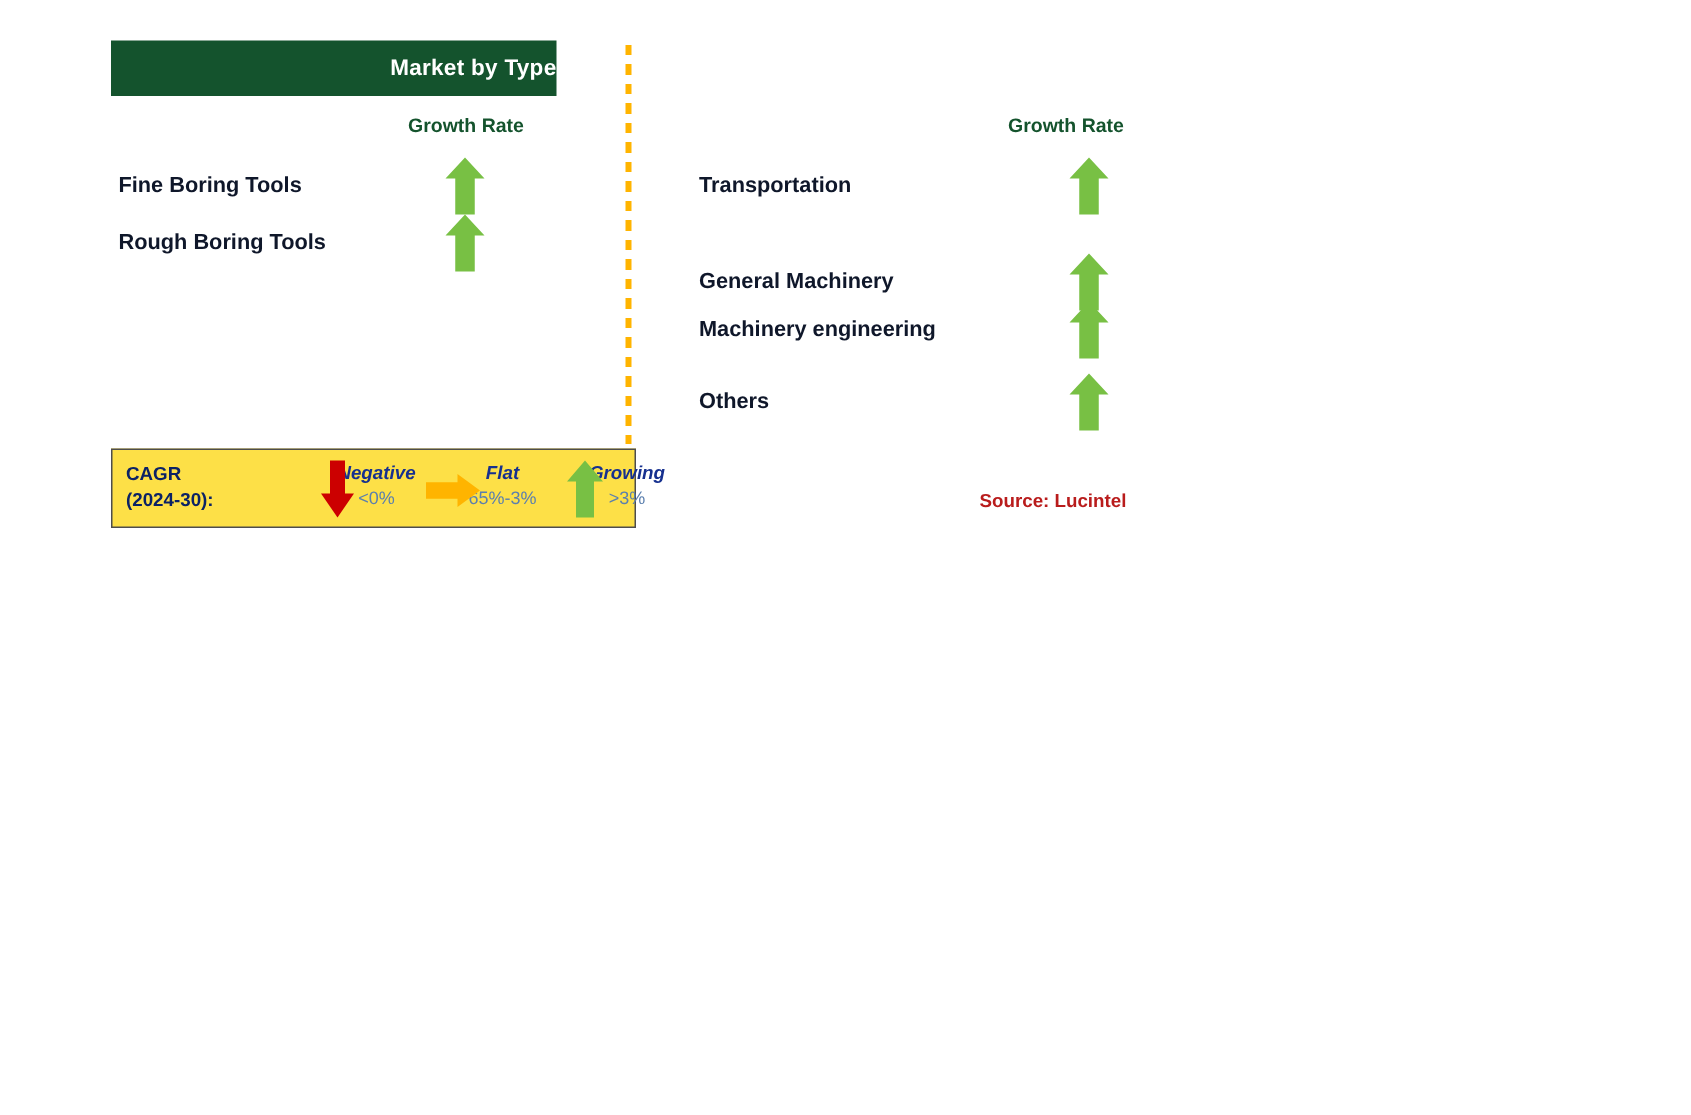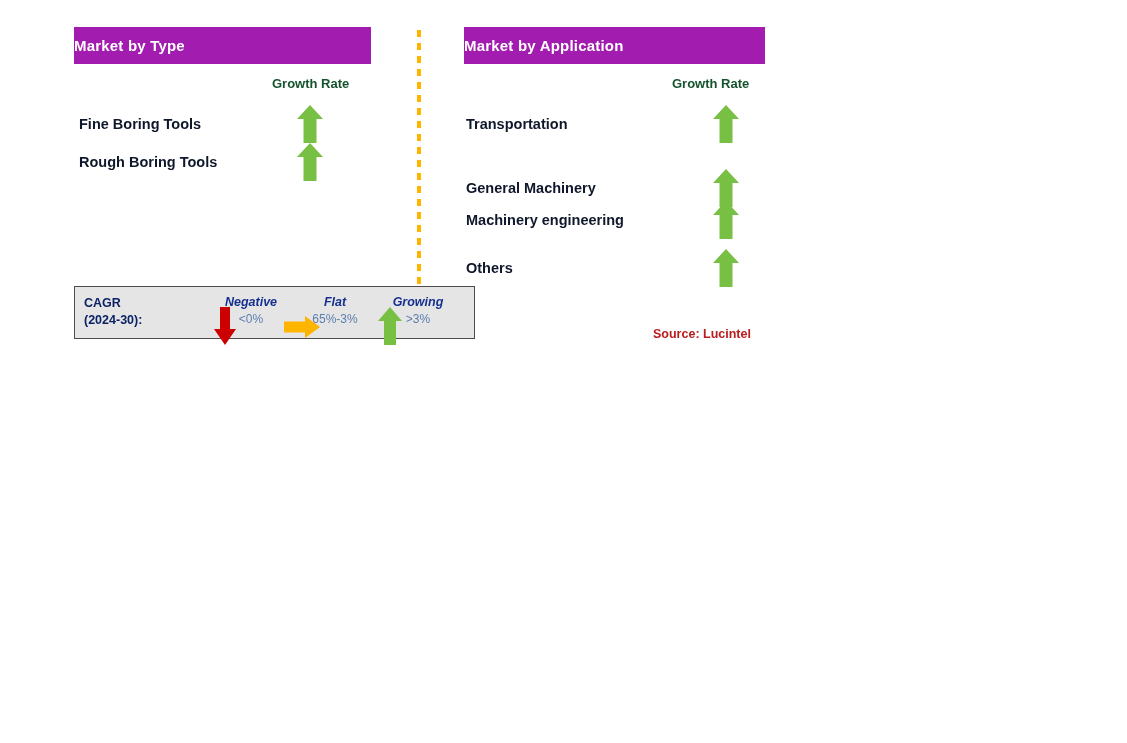--- a/index.html
+++ b/index.html
@@ -15,27 +15,27 @@
     overflow: hidden;
   }
   .canvas {
     position: absolute;
     inset: 0;
   }
 
   
   .panel-header {
     position: absolute;
-    background: #a21caf;
+    background: #14532d;
     color: #ffffff;
     font-weight: bold;
     font-size: 15px;
     display: flex;
     align-items: center;
-    justify-content: flex-start;
+    justify-content: flex-end;
     letter-spacing: 0.2px;
   }
   #header-type {
     left: 74px;
     top: 27px;
     width: 297px;
     height: 37px;
   }
   #header-application {
     left: 464px;
@@ -93,25 +93,25 @@
       #ffb400 7px,
       rgba(255,255,255,0) 7px,
       rgba(255,255,255,0) 13px
     );
   }
 
   
   #cagr-legend {
     position: absolute;
     left: 74px;
-    top: 286px;
-    width: 401px;
+    top: 299px;
+    width: 350px;
     height: 53px;
     border: 1.6px solid #4d4d4d;
-    background: #e5e5e5;
+    background: #fde047;
     box-sizing: border-box;
   }
   .legend-title {
     position: absolute;
     left: 9px;
     top: 8px;
     font-size: 12.5px;
     font-weight: bold;
     color: #0b2265;
     line-height: 17px;
@@ -160,23 +160,20 @@
 </style>
 </head>
 <body>
 
 <div class="canvas">
 
   <div class="panel-header" id="header-type">
     <span>Market by Type</span>
   </div>
 
-  <div class="panel-header" id="header-application">
-    <span>Market by Application</span>
-  </div>
 
   <div class="growth-rate-label" id="growth-rate-type">Growth Rate</div>
   <div class="growth-rate-label" id="growth-rate-application">Growth Rate</div>
 
   <div class="col-type">
     <div class="segment-row" style="left:0; top:100px; width:380px;">
       <span class="segment-label">Fine Boring Tools</span>
       <span class="segment-arrow">
         <svg viewBox="0 0 28 40" width="28" height="40" aria-hidden="true">
           <polygon points="14,1 27,15 20.5,15 20.5,39 7.5,39 7.5,15 1,15" fill="#78c044"></polygon>

